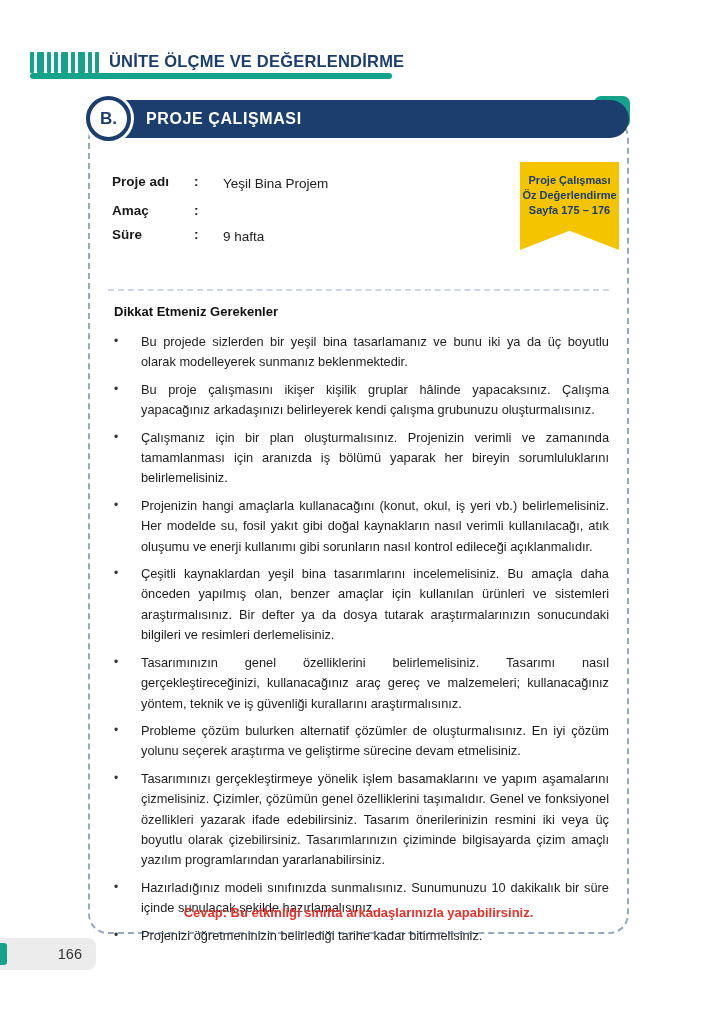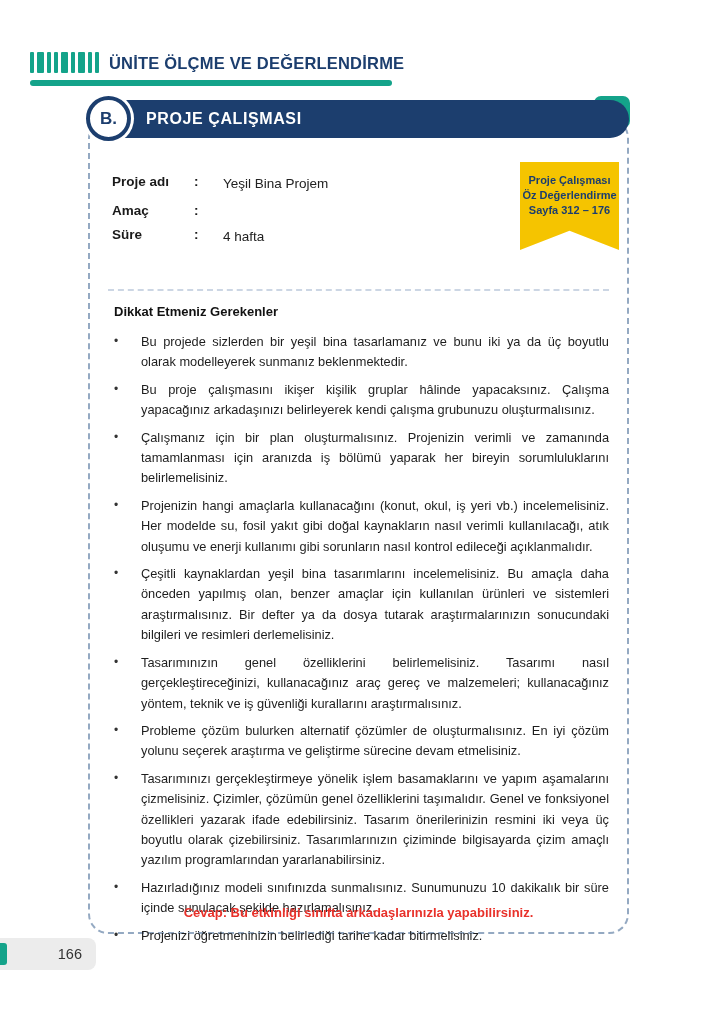--- a/index.html
+++ b/index.html
@@ -12,22 +12,21 @@
     color: #222;
   }
 
   
   .unit-header {
     position: absolute;
     top: 52px; left: 30px;
     width: 362px;
   }
   .unit-header-row {
-    display: flex; align-items: flex-end; gap: 10px;
-    padding-bottom: 7px;
+    display: flex; align-items: flex-start; gap: 10px;
   }
   .stripes { display: flex; gap: 3px; height: 21px; align-items: stretch; }
   .stripes i { display: block; background: #14a38a; width: 4px; border-radius: 1px; }
   .stripes i.w { width: 7px; }
   .unit-title {
     font-size: 16.5px; font-weight: bold; color: #1c3e6e;
     letter-spacing: 0.2px; white-space: nowrap;
   }
   .title-underline { height: 6px; background: #14a38a; border-radius: 3px; }
 
@@ -169,37 +168,37 @@
   <div class="title-underline"></div>
 </header>
 
 <div class="banner-tab"></div>
 
 <section class="card">
 
   <div class="ribbon">
     <div>Proje Çalışması</div>
     <div>Öz Değerlendirme</div>
-    <div>Sayfa 312 – 176</div>
+    <div>Sayfa 175 – 176</div>
   </div>
 
   <div class="info">
     <div class="info-row">
       <span class="info-label">Proje adı</span>
       <span class="info-colon">:</span>
       <span class="info-value">Yeşil Bina Projem</span>
     </div>
     <div class="info-row">
       <span class="info-label">Amaç</span>
       <span class="info-colon">:</span>
     </div>
     <div class="info-row">
       <span class="info-label">Süre</span>
       <span class="info-colon">:</span>
-      <span class="info-value">4 hafta</span>
+      <span class="info-value">9 hafta</span>
     </div>
   </div>
 
   <div class="divider"></div>
 
   <div class="checklist">
     <div class="check-heading">Dikkat Etmeniz Gerekenler</div>
 
     <div class="check-item">
       <span class="check-bullet">•</span>
@@ -208,21 +207,21 @@
     <div class="check-item">
       <span class="check-bullet">•</span>
       <span class="check-text">Bu proje çalışmasını ikişer kişilik gruplar hâlinde yapacaksınız. Çalışma yapacağınız arkadaşınızı belirleyerek kendi çalışma grubunuzu oluşturmalısınız.</span>
     </div>
     <div class="check-item">
       <span class="check-bullet">•</span>
       <span class="check-text">Çalışmanız için bir plan oluşturmalısınız. Projenizin verimli ve zamanında tamamlanması için aranızda iş bölümü yaparak her bireyin sorumluluklarını belirlemelisiniz.</span>
     </div>
     <div class="check-item">
       <span class="check-bullet">•</span>
-      <span class="check-text">Projenizin hangi amaçlarla kullanacağını (konut, okul, iş yeri vb.) incelemelisiniz. Her modelde su, fosil yakıt gibi doğal kaynakların nasıl verimli kullanılacağı, atık oluşumu ve enerji kullanımı gibi sorunların nasıl kontrol edileceği açıklanmalıdır.</span>
+      <span class="check-text">Projenizin hangi amaçlarla kullanacağını (konut, okul, iş yeri vb.) belirlemelisiniz. Her modelde su, fosil yakıt gibi doğal kaynakların nasıl verimli kullanılacağı, atık oluşumu ve enerji kullanımı gibi sorunların nasıl kontrol edileceği açıklanmalıdır.</span>
     </div>
     <div class="check-item">
       <span class="check-bullet">•</span>
       <span class="check-text">Çeşitli kaynaklardan yeşil bina tasarımlarını incelemelisiniz. Bu amaçla daha önceden yapılmış olan, benzer amaçlar için kullanılan ürünleri ve sistemleri araştırmalısınız. Bir defter ya da dosya tutarak araştırmalarınızın sonucundaki bilgileri ve resimleri derlemelisiniz.</span>
     </div>
     <div class="check-item">
       <span class="check-bullet">•</span>
       <span class="check-text">Tasarımınızın genel özelliklerini belirlemelisiniz. Tasarımı nasıl gerçekleştireceğinizi, kullanacağınız araç gereç ve malzemeleri; kullanacağınız yöntem, teknik ve iş güvenliği kurallarını araştırmalısınız.</span>
     </div>
     <div class="check-item">

